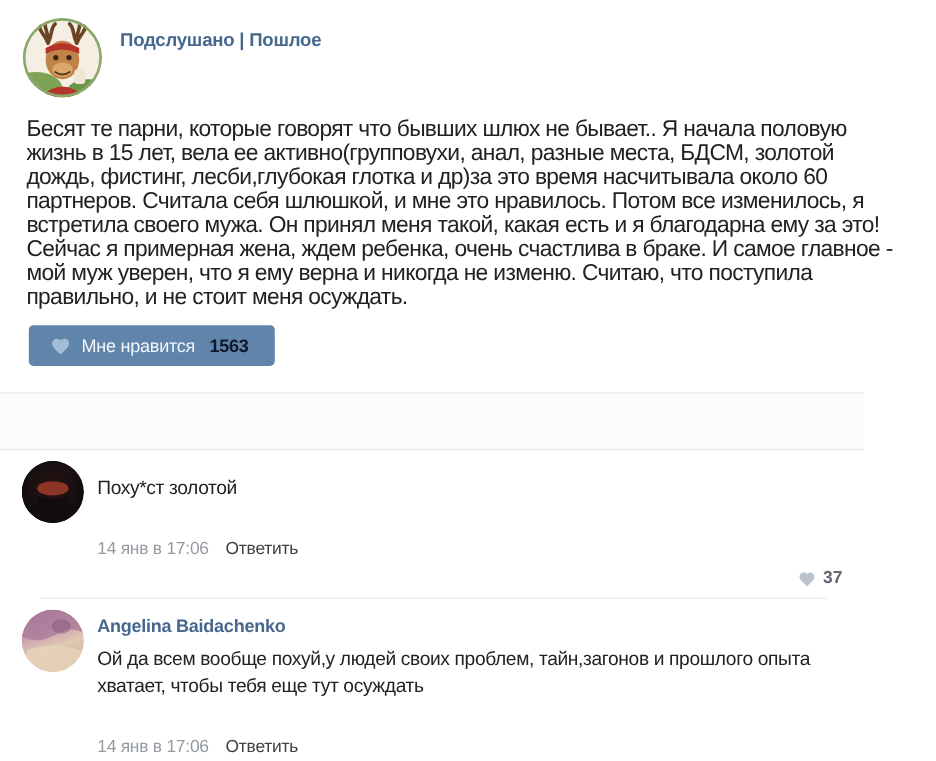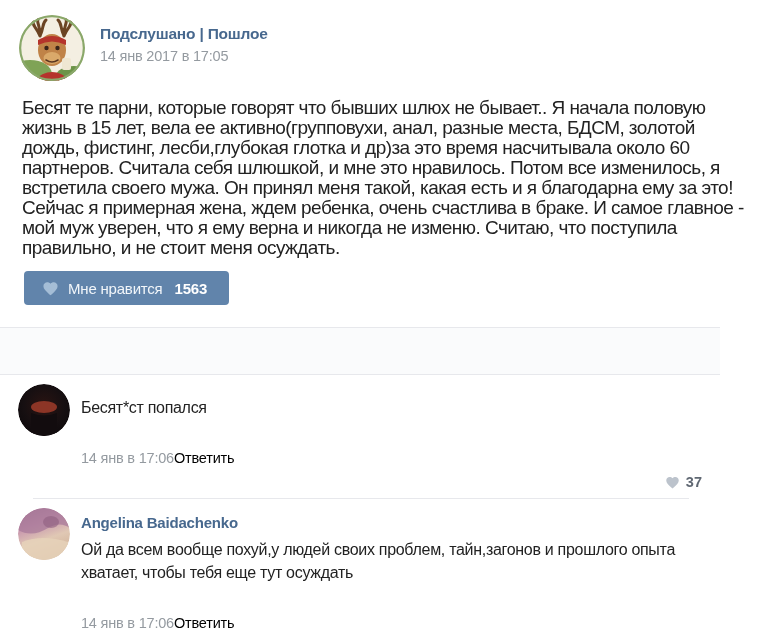--- a/index.html
+++ b/index.html
@@ -31,21 +31,21 @@
   
   .like-button {
     display: inline-flex; align-items: center; gap: 9px;
     margin: 13px 0 0 24px; padding: 0 22px 0 18px; height: 34px;
     background: #6184ab; border: none; border-radius: 4px; cursor: pointer;
     color: #ffffff; font-family: "Liberation Sans", sans-serif; font-size: 15px;
   }
   .like-button .heart-wrap { display: inline-flex; align-items: center; }
   .like-button svg { display: block; }
   .like-button .lbl { color: #f2f6fa; letter-spacing: -0.2px; }
-  .like-button .cnt { font-weight: bold; color: #ffffff; margin-left: 3px; letter-spacing: -0.2px; }
+  .like-button .cnt { font-weight: bold; color: #0f172a; margin-left: 3px; letter-spacing: -0.2px; }
 
   
   .comments-band {
     margin-top: 22px; height: 48px;
     background: #fafbfc; border-top: 1px solid #e7e8ec; border-bottom: 1px solid #e7e8ec;
   }
 
   
   .comments { padding: 0 16px 0 18px; }
   .comment { display: flex; gap: 11px; padding-top: 9px; }
@@ -56,21 +56,21 @@
   }
   .comment-text {
     margin-top: 6px; color: #222222; font-size: 16px; line-height: 23px;
     letter-spacing: -0.3px; max-width: 694px;
   }
   .comment-footer {
     display: flex; align-items: center; margin-top: 7px; font-size: 14.5px;
   }
   .comment-date { color: #949aa0; letter-spacing: -0.2px; }
   .reply-link {
-    color: #000000; text-decoration: none; cursor: pointer; letter-spacing: -0.2px;
+    color: #404040; text-decoration: none; cursor: pointer; margin-left: 14px; letter-spacing: -0.2px;
   }
   .comment-likes {
     margin-left: auto; display: inline-flex; align-items: center; gap: 6px;
     cursor: pointer; padding-right: 2px; margin-top: 48px;
   }
   .comment-likes svg { display: block; }
   .comment-likes .cl-count { color: #606873; font-weight: bold; font-size: 14.5px; }
   .comment-divider { border-bottom: 1px solid #e7e8ec; margin: 8px 15px 0 15px; }
 </style>
 </head>
@@ -101,21 +101,20 @@
           <ellipse cx="34" cy="44" rx="8.5" ry="6" fill="#daa96a"></ellipse>
           <path d="M28 46 Q34 50 40 46" stroke="#5a3620" stroke-width="1.6" fill="none" stroke-linecap="round"></path>
           <path d="M14 68 Q34 48 54 68 Z" fill="#b5342c"></path>
           <rect x="44" y="44" width="9" height="12" rx="2" fill="#efe7d2"></rect>
           <circle cx="34" cy="34" r="32" fill="none" stroke="#8aa86a" stroke-width="2.5"></circle>
         </g>
       </svg>
     </span>
     <div class="header-meta">
       <a class="group-name">Подслушано | Пошлое</a>
-      <div class="post-date">14 янв 2017 в 17:05</div>
     </div>
   </div>
 
   
   <div class="post-text">Бесят те парни, которые говорят что бывших шлюх не бывает.. Я начала половую жизнь в 15 лет, вела ее активно(групповухи, анал, разные места, БДСМ, золотой дождь, фистинг, лесби,глубокая глотка и др)за это время насчитывала около 60 партнеров. Считала себя шлюшкой, и мне это нравилось. Потом все изменилось, я встретила своего мужа. Он принял меня такой, какая есть и я благодарна ему за это! Сейчас я примерная жена, ждем ребенка, очень счастлива в браке. И самое главное - мой муж уверен, что я ему верна и никогда не изменю. Считаю, что поступила правильно, и не стоит меня осуждать.</div>
 
   
   <button class="like-button">
     <span class="heart-wrap">
       <svg width="17" height="16" viewBox="0 0 24 22">
@@ -149,21 +148,21 @@
             <rect width="52" height="52" fill="url(#g1)"></rect>
             <ellipse cx="26" cy="23" rx="13" ry="6" fill="#8c3526"></ellipse>
             <ellipse cx="26" cy="23" rx="13" ry="6" fill="none"></ellipse>
             <ellipse cx="20.5" cy="23" r="2.6" fill="#1a0d0c"></ellipse>
             <ellipse cx="31.5" cy="23" r="2.6" fill="#1a0d0c"></ellipse>
             <path d="M13 29 Q26 34 39 29 L39 52 L13 52 Z" fill="#120c0e"></path>
           </g>
         </svg>
       </span>
       <div class="comment-body">
-        <div class="comment-text">Бесят*ст попался</div>
+        <div class="comment-text">Поху*ст золотой</div>
         <div class="comment-footer">
           <span class="comment-date">14 янв в 17:06</span>
           <a class="reply-link">Ответить</a>
           <span class="comment-likes">
             <svg width="15" height="14" viewBox="0 0 24 22">
               <path d="M12 21.35l-1.45-1.32C5.4 15.36 2 12.28 2 8.5 2 5.42 4.42 3 7.5 3c1.74 0 3.41.81 4.5 2.09C13.09 3.81 14.76 3 16.5 3 19.58 3 22 5.42 22 8.5c0 3.78-3.4 6.86-8.55 11.54L12 21.35z" fill="#bcc3cc"></path>
             </svg>
             <span class="cl-count">37</span>
           </span>
         </div>

